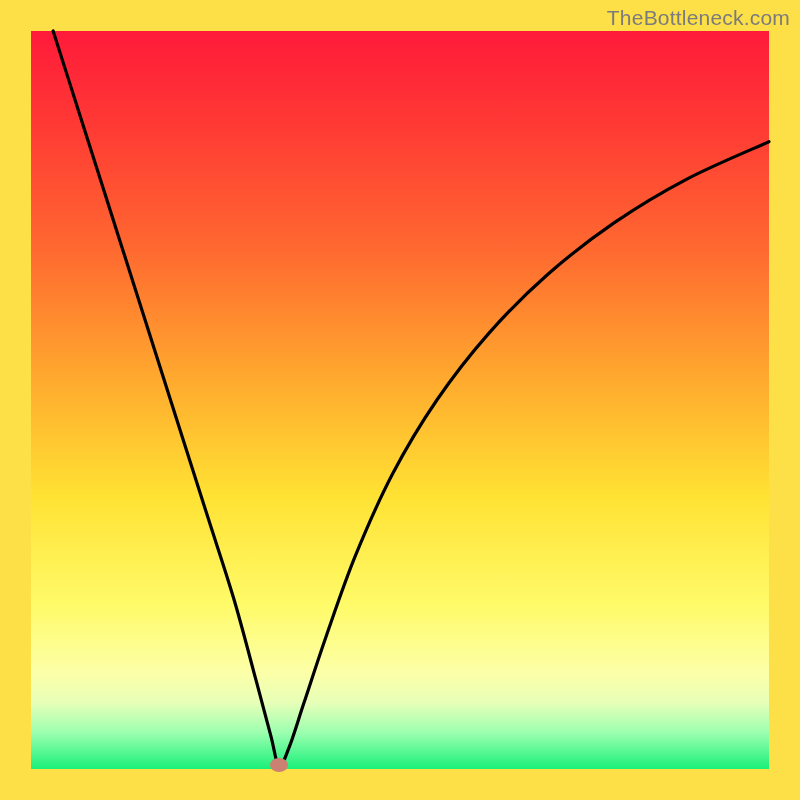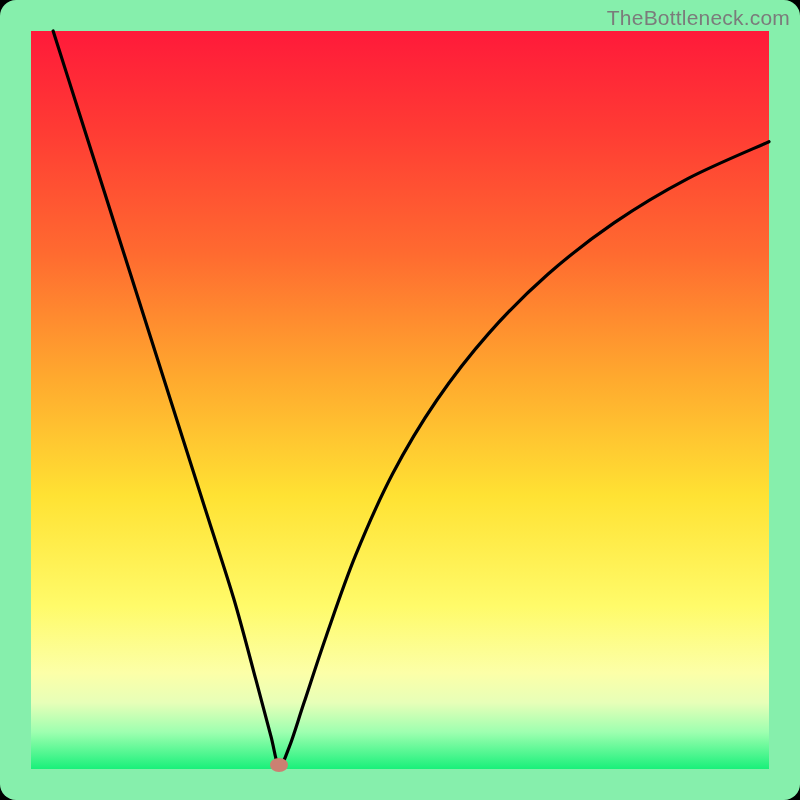--- a/index.html
+++ b/index.html
@@ -8,22 +8,21 @@
     width: 800px;
     height: 800px;
     background: #000;
     overflow: hidden;
     font-family: Arial, Helvetica, sans-serif;
   }
   .frame {
     position: relative;
     width: 800px;
     height: 800px;
-    background: #86efac;
-    border-radius: 16px;
+    background: #fde047;
   }
   .plot-area {
     position: absolute;
     left: 31px;
     top: 31px;
     width: 738px;
     height: 738px;
     
     background: linear-gradient(
       to bottom,

